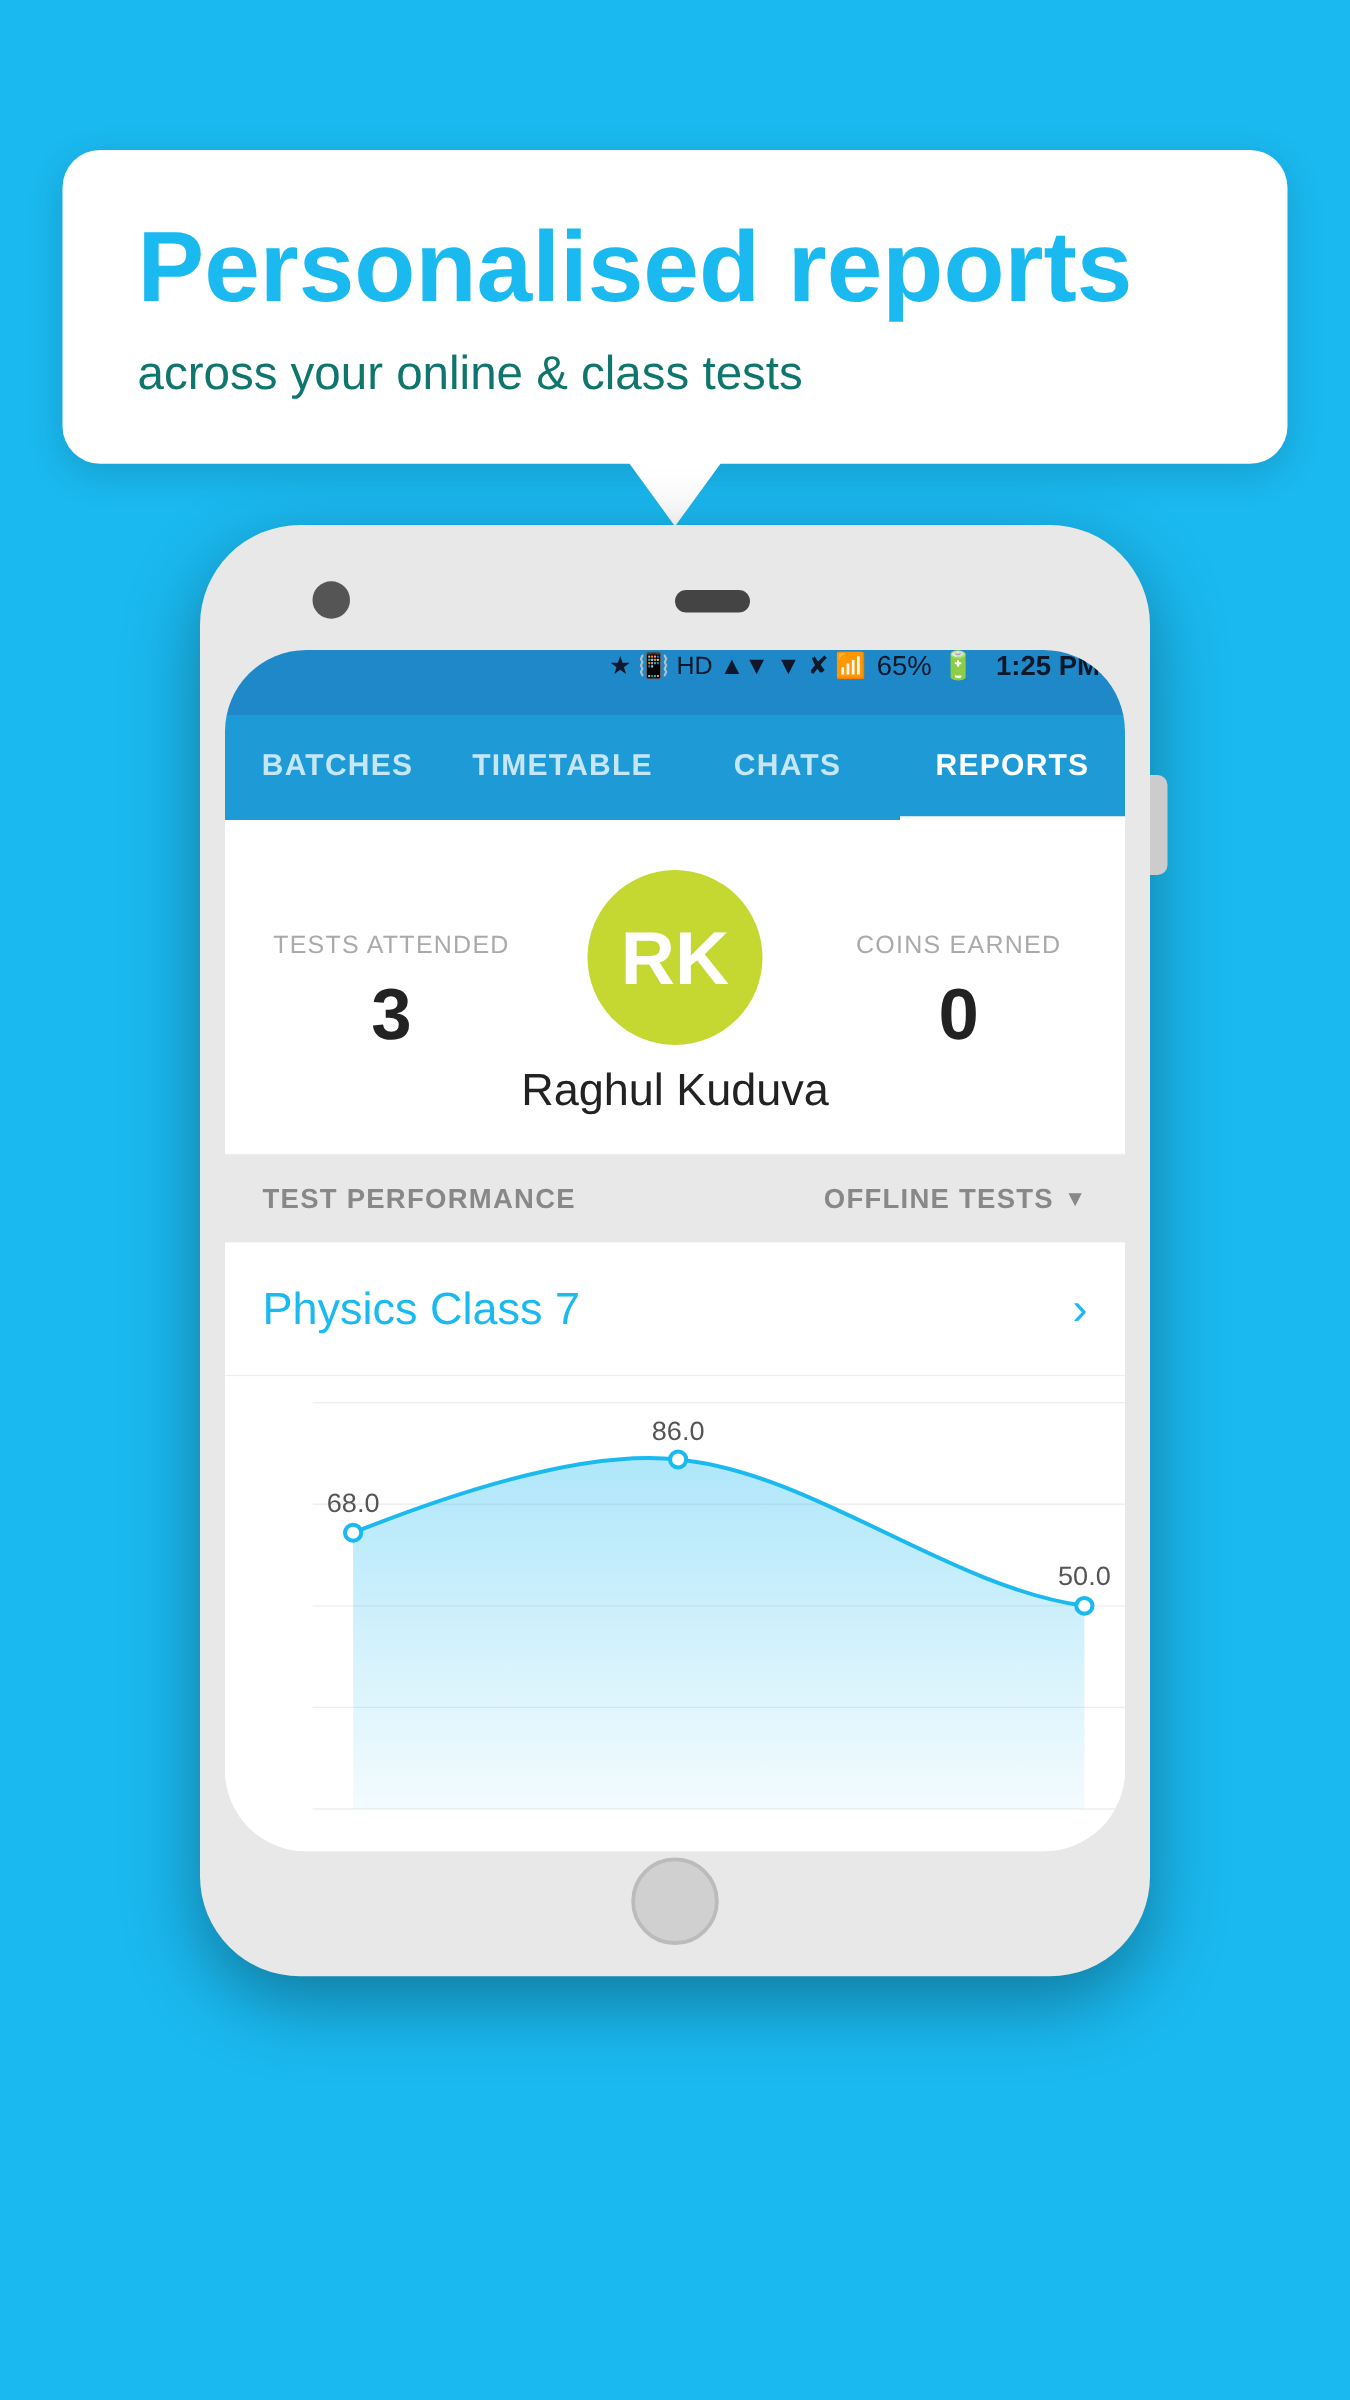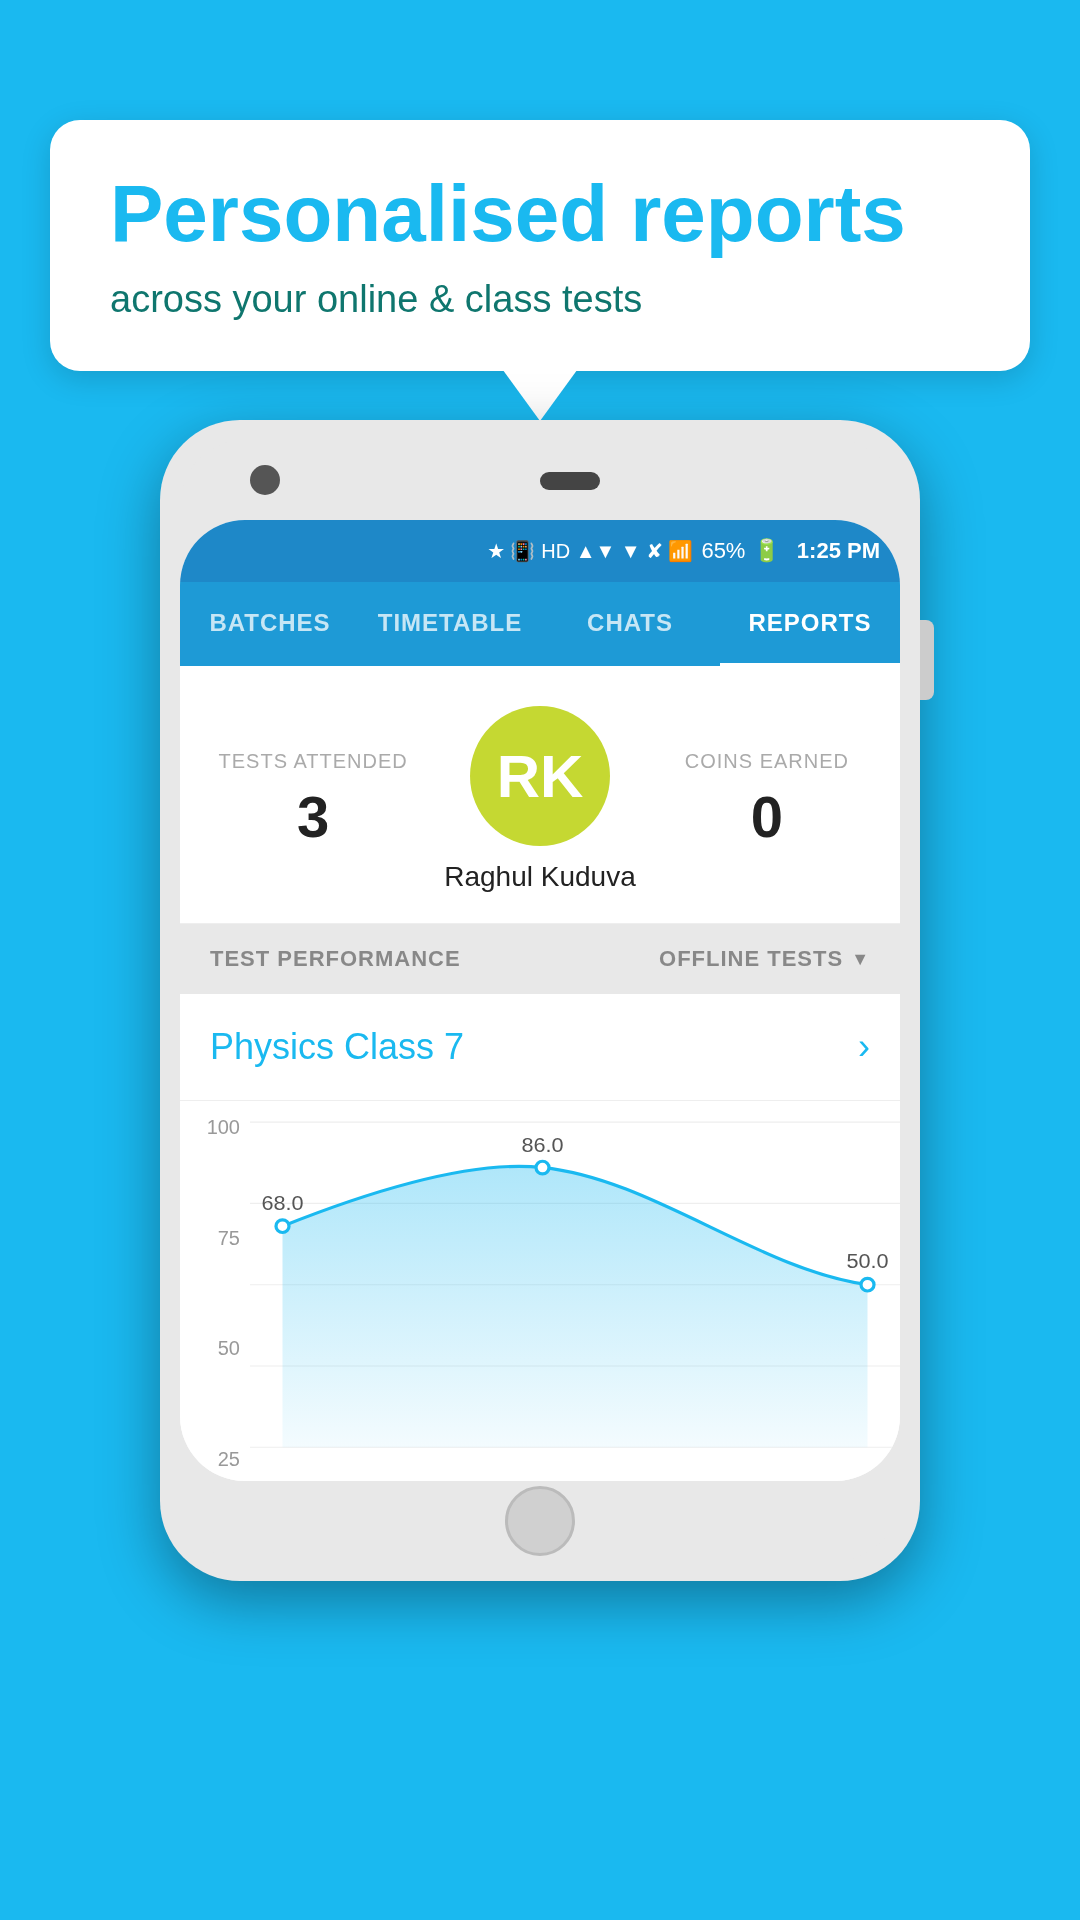--- a/index.html
+++ b/index.html
@@ -105,27 +105,27 @@
       position: absolute;
       top: 32px;
       left: 50%;
       transform: translateX(-50%);
       margin-left: 30px;
     }
 
     
     .status-bar {
       background: #1e88c8;
-      height: 62px;
-      display: flex;
-      align-items: center;
+      height: 52px;
+      display: flex;
+      align-items: flex-start;
       justify-content: flex-end;
       padding: 0 20px;
       font-size: 22px;
-      color: #ffffff;
+      color: #0f172a;
       font-weight: 500;
       gap: 8px;
     }
 
     .status-icons {
       display: flex;
       align-items: center;
       gap: 6px;
       font-size: 20px;
     }
@@ -210,21 +210,21 @@
       background: #c5d832;
       display: flex;
       align-items: center;
       justify-content: center;
       font-size: 60px;
       font-weight: bold;
       color: white;
     }
 
     .user-name {
-      font-size: 28px;
+      font-size: 36px;
       color: #222;
       font-weight: 500;
     }
 
     
     .section-header {
       background: #e8e8e8;
       padding: 22px 30px;
       display: flex;
       align-items: center;
@@ -403,26 +403,20 @@
             <span class="chevron-down">▼</span>
           </div>
         </div>
 
         <div class="class-row">
           <div class="class-name">Physics Class 7</div>
           <div class="chevron-right">›</div>
         </div>
 
         <div class="chart-area">
-          <div class="chart-y-axis">
-            <span class="y-label">100</span>
-            <span class="y-label">75</span>
-            <span class="y-label">50</span>
-            <span class="y-label">25</span>
-          </div>
 
           <div class="chart-svg-container">
             <svg class="chart" viewBox="0 0 600 360" preserveAspectRatio="none">
 
               <line x1="0" y1="20" x2="600" y2="20" stroke="#eee" stroke-width="1"></line>
               <line x1="0" y1="97" x2="600" y2="97" stroke="#eee" stroke-width="1"></line>
               <line x1="0" y1="174" x2="600" y2="174" stroke="#eee" stroke-width="1"></line>
               <line x1="0" y1="251" x2="600" y2="251" stroke="#eee" stroke-width="1"></line>
               <line x1="0" y1="328" x2="600" y2="328" stroke="#eee" stroke-width="1"></line>
 

